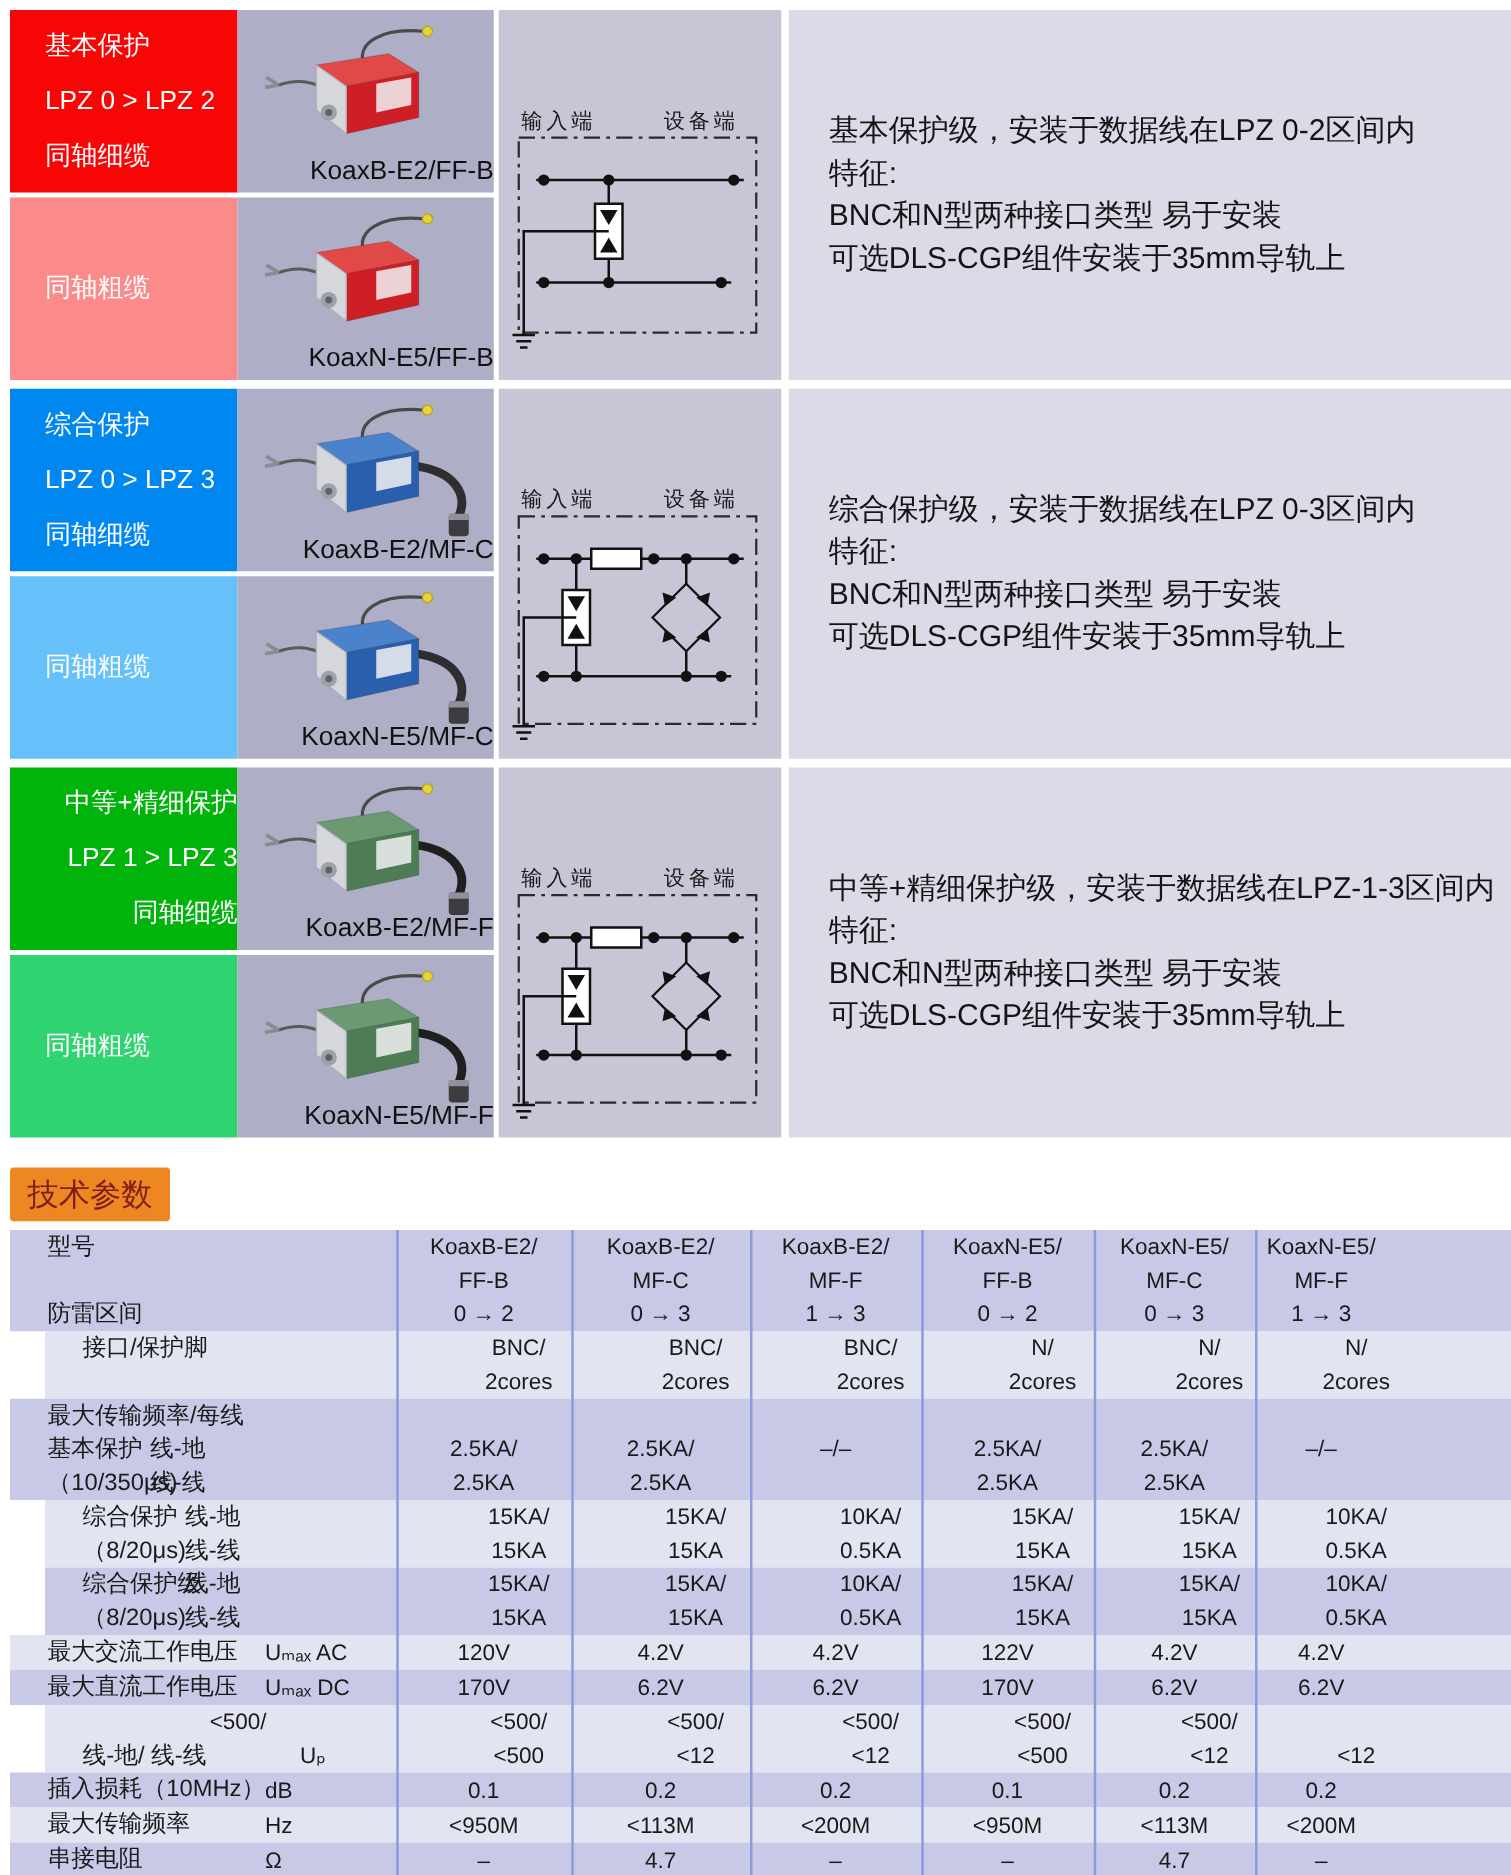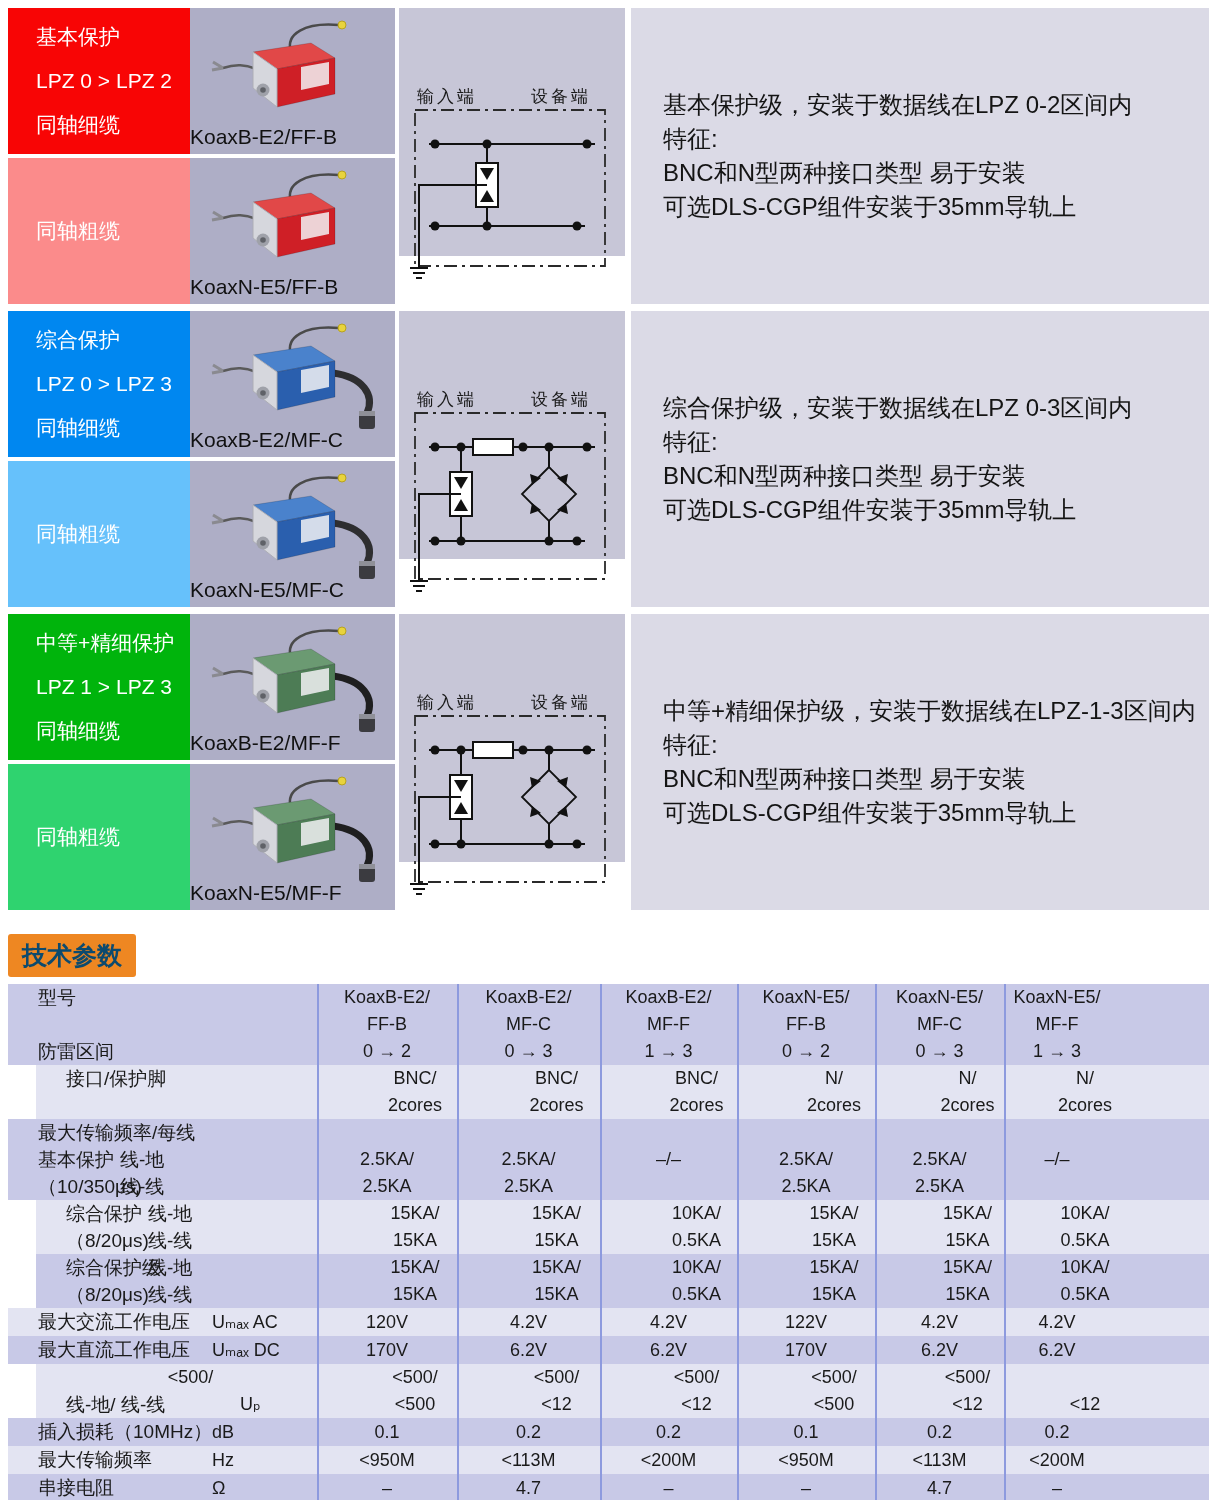--- a/index.html
+++ b/index.html
@@ -9,32 +9,32 @@
   .groups{padding-top:8px;}
   .group{display:flex;margin:0 0 7px 8px;}
   .left-stack{width:387px;display:flex;flex-direction:column;}
   .half{display:flex;height:146px;}
   .half+.half{margin-top:4px;}
   .label-cell{width:182px;display:flex;flex-direction:column;justify-content:center;
               padding-left:28px;box-sizing:border-box;color:#fff;font-size:21px;}
   .label-cell .lline{line-height:44px;white-space:nowrap;}
   .g1a{background:#f80505;}.g1b{background:#fb8b8b;}
   .g2a{background:#0087f0;}.g2b{background:#66c1fb;}
-  .g3a{background:#00b40c;}.g3b{background:#2fd36f;}
+  .g3a{background:#00b40c;align-items:flex-end;}.g3b{background:#2fd36f;}
   .product-cell{width:205px;background:#aeaec6;position:relative;}
   .product-cell svg{display:block;margin:4px auto 0;}
-  .model{position:absolute;bottom:5px;left:0;right:0;text-align:left;
+  .model{position:absolute;bottom:5px;left:0;right:0;text-align:right;
          font-size:21px;color:#111;white-space:nowrap;}
-  .diagram-cell{width:226px;height:248px;background:#c7c6d7;margin-left:4px;}
+  .diagram-cell{width:226px;height:296px;background:#c7c6d7;margin-left:4px;}
   .desc-cell{width:578px;height:296px;background:#dbdae6;margin-left:6px;box-sizing:border-box;
              display:flex;flex-direction:column;justify-content:center;padding-left:32px;}
   .desc-line{font-size:24px;line-height:34px;color:#141414;white-space:nowrap;}
   
-  .badge{display:inline-block;margin:17px 0 7px 8px;background:#ee8722;color:#0c4a6e;
-         font-size:25px;font-weight:bold;padding:5px 14px;border-radius:3px;}
+  .badge{display:inline-block;margin:17px 0 7px 8px;background:#ee8722;color:#7f1d1d;
+         font-size:25px;font-weight:normal;padding:5px 14px;border-radius:3px;}
   
   .spec-table{position:relative;margin-left:8px;width:1201px;}
   .band{position:relative;}
   .band-dark{background:#c8c9e7;}
   .band-light{background:#e3e4f2;}
   .h1{height:28px;}.h2{height:54px;margin-left:28px;}.h3{height:81px;}
   .trow{display:grid;grid-template-columns:309px 140px 143px 137px 138px 129px 106px 1fr;
         height:27px;line-height:27px;}
   .h1 .trow{height:28px;line-height:28px;}
   .chead{position:relative;padding-left:30px;box-sizing:border-box;font-size:19px;white-space:nowrap;}

